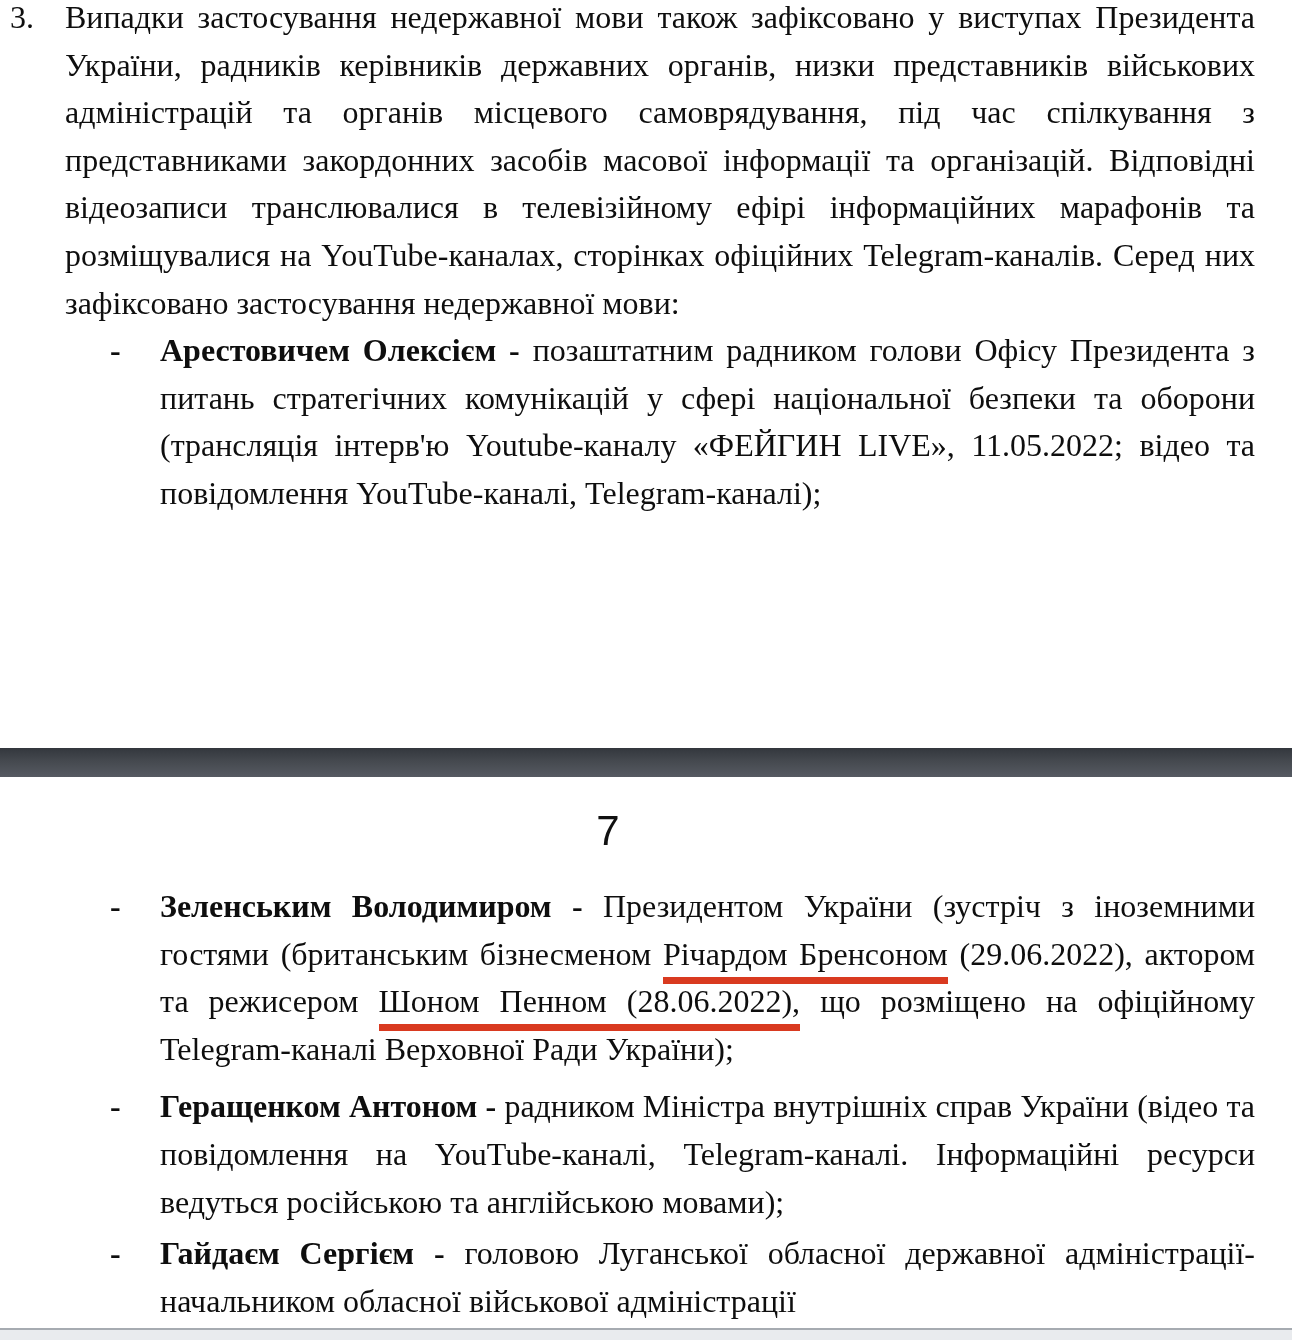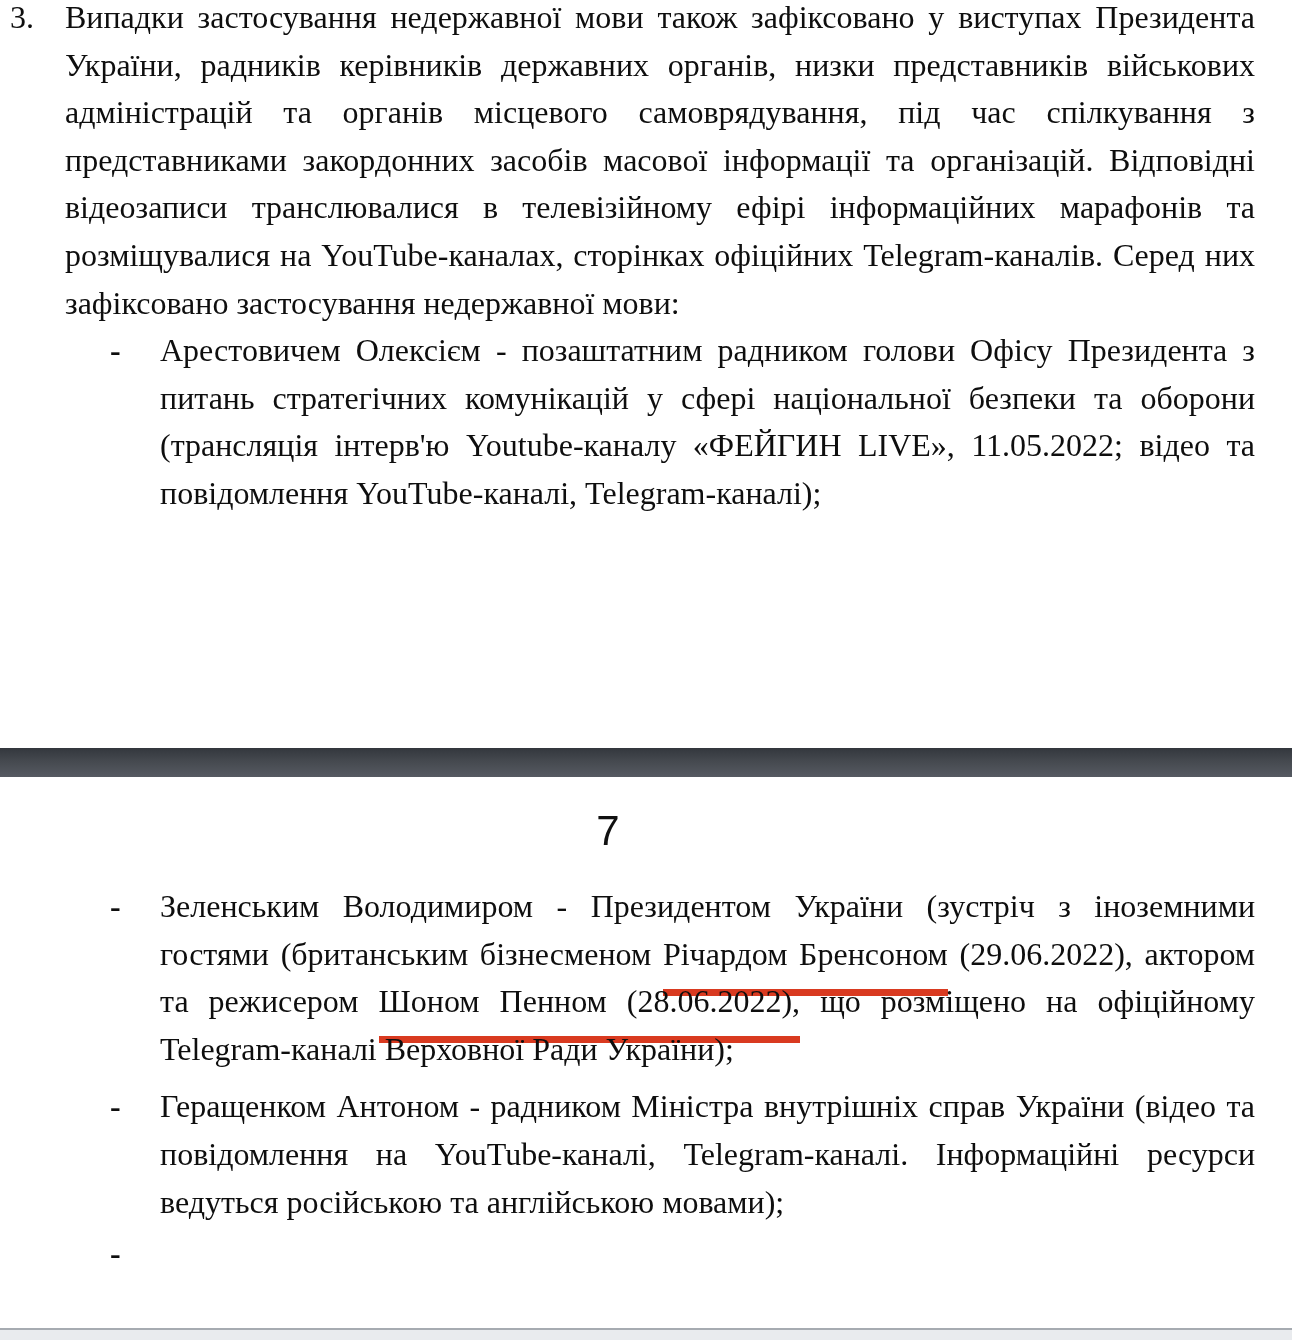--- a/index.html
+++ b/index.html
@@ -26,24 +26,24 @@
   .bullet {
     position: relative;
     margin: 0 37px 0 10px;
     padding-left: 150px;
     text-align: justify;
   }
   .bullet .marker { position: absolute; left: 100px; top: 0; font-weight: bold; }
   .mt10 { margin-top: 10px; }
   .mt4  { margin-top: 4px; }
 
-  .seg-bold { font-weight: normal; }
+  .seg-bold { font-weight: bold; }
   .seg-red-underline {
     border-bottom: 7px solid #d93a20;
-    padding-bottom: 17px;
+    padding-bottom: 5px;
   }
 
   
   .separator {
     position: absolute;
     left: 0; top: 748px;
     width: 100%; height: 29px;
     background: linear-gradient(180deg, #33373d 0%, #45494f 45%, #565a62 100%);
   }
 
@@ -93,17 +93,18 @@
     <div class="bullet">
       <span class="marker">-</span>
       <span><span class="seg-bold">Зеленським Володимиром -</span><span> Президентом України (зустріч з іноземними гостями (британським бізнесменом </span><span class="seg-red-underline">Річардом Бренсоном</span><span> (29.06.2022), актором та режисером </span><span class="seg-red-underline">Шоном Пенном (28.06.2022),</span><span> що розміщено на офіційному Telegram-каналі Верховної Ради України);</span></span>
     </div>
     <div class="bullet mt10">
       <span class="marker">-</span>
       <span><span class="seg-bold">Геращенком Антоном -</span><span> радником Міністра внутрішніх справ України (відео та повідомлення на YouTube-каналі, Telegram-каналі. Інформаційні ресурси ведуться російською та англійською мовами);</span></span>
     </div>
     <div class="bullet mt4">
       <span class="marker">-</span>
+      <span><span class="seg-bold">Гайдаєм Сергієм -</span><span> головою Луганської обласної державної адміністрації-начальником обласної військової адміністрації</span></span>
     </div>
   </div>
 </div>
 
 <div class="bottom-bar"></div>
 
 </body></html>

